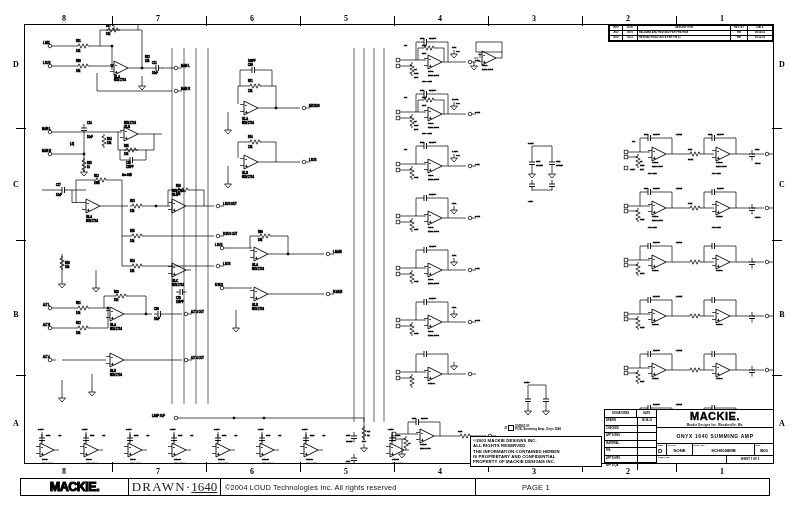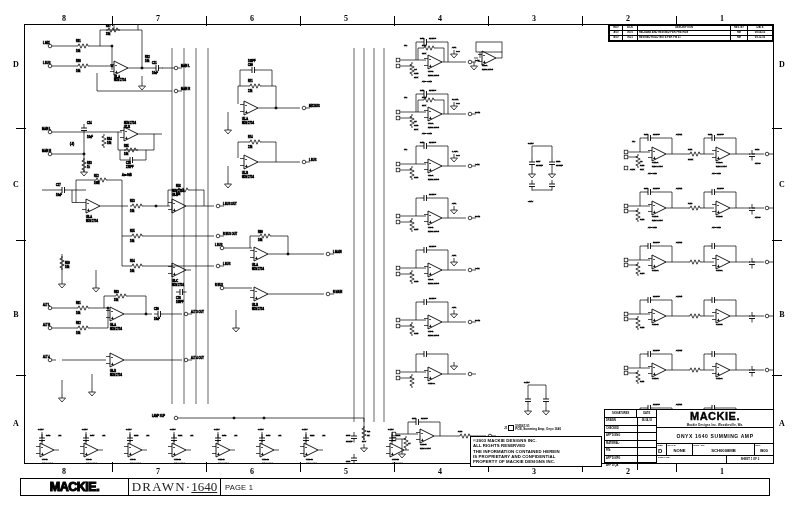--- a/index.html
+++ b/index.html
@@ -285,21 +285,21 @@
     display: flex;
     align-items: center;
     justify-content: center;
     height: 100%;
   }
   .ft-cell:last-child { border-right: none; }
   #ft-logo { width: 108px; }
   #ft-model { width: 92px; }
   #ft-copy { width: 255px; justify-content: flex-start; padding-left: 4px; }
   #ft-desc { flex: 1; }
-  #ft-page { width: 76px; justify-content: flex-start; padding-left: 4px; }
+  #ft-page { width: 76px; justify-content: center; padding-left: 4px; margin-left: 20px; }
 
   .ft-mackie {
     font-family: "Liberation Sans", sans-serif;
     font-weight: bold;
     font-size: 12.5px;
     letter-spacing: -0.5px;
     -webkit-text-stroke: 1.1px #000;
     color: #000;
   }
   .ft-onyx {
@@ -1531,18 +1531,21 @@
 
   <div id="footer">
     <div class="ft-cell" id="ft-logo">
       <span class="ft-mackie">MACKIE.</span>
     </div>
     <div class="ft-cell" id="ft-model">
       <span class="ft-onyx">
         <span>DRAWN</span><span>·</span><span class="num">1640</span>
       </span>
     </div>
+    <div class="ft-cell" id="ft-copy">
+      <span class="ft-text">©2004 LOUD Technologies Inc. All rights reserved</span>
+    </div>
     <div class="ft-cell" id="ft-page">
       <span class="ft-text-c">PAGE 1</span>
     </div>
   </div>
 
 </div>
 
 </body></html>

